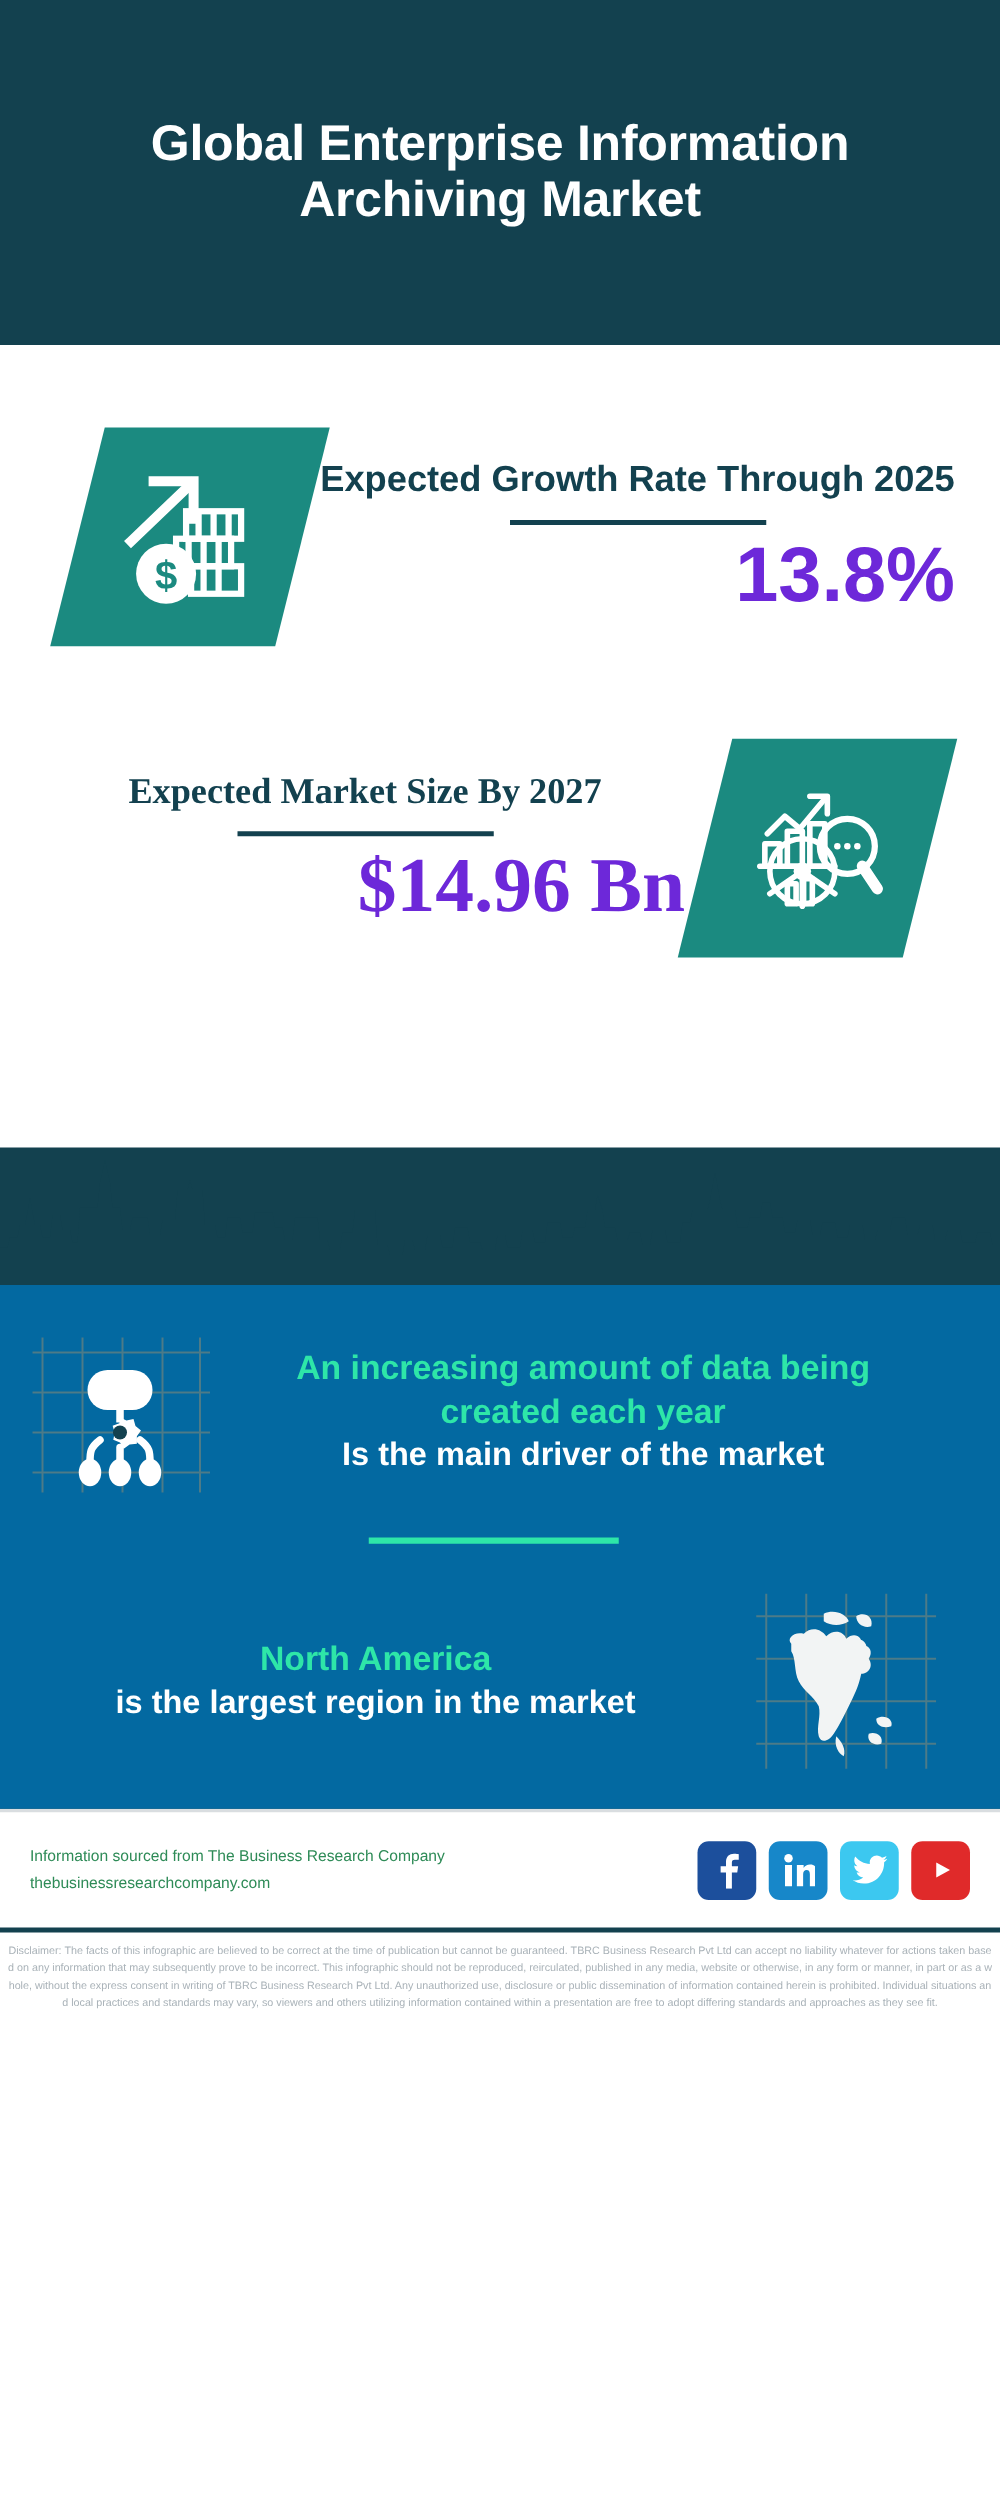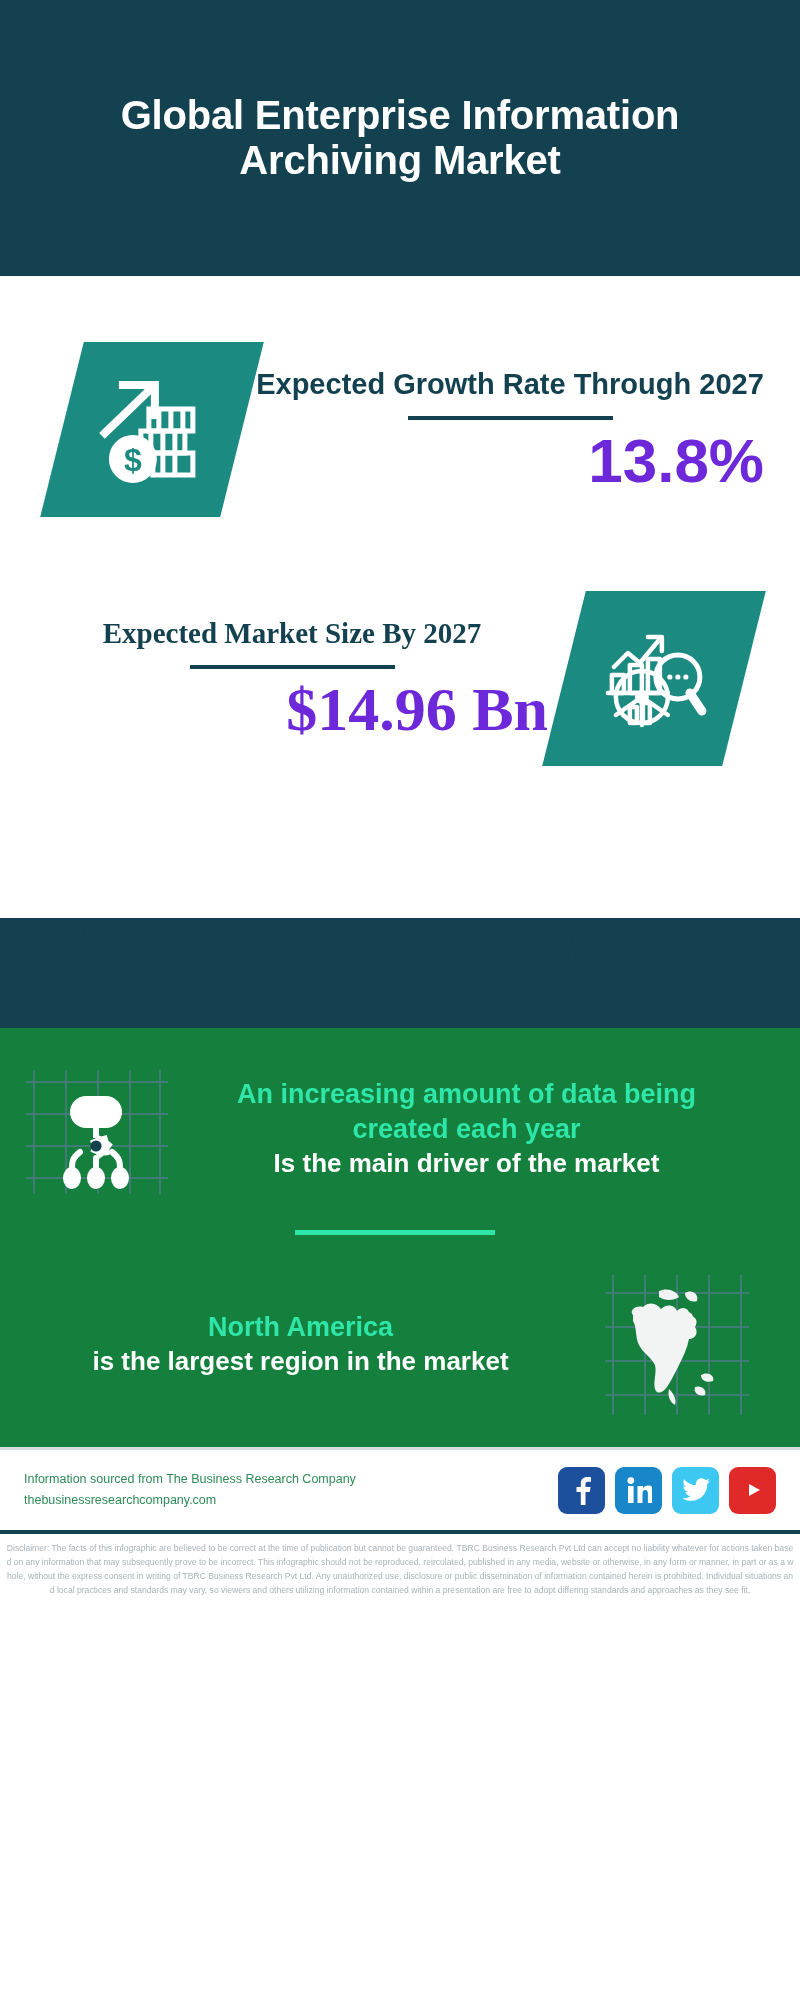--- a/index.html
+++ b/index.html
@@ -58,21 +58,21 @@
   .row-growth .stat-text { margin-left:14px; }
 
   .row-size { margin-top:74px; padding-left:36px; padding-right:56px;font-family:Liberation Serif, serif; }
   .row-size .stat-text { margin-right:16px; }
 
   
   .dark-section { position:relative; background:#13414f; }
   .skyline { display:block; width:100%; height:110px; margin-top:-110px; position:relative; }
   .skyline svg { display:block; width:100%; height:110px; }
 
-  .dark-body { background:#15803d; padding:0 11px 28px 0; position:relative; }
+  .dark-body { background:#0369a1; padding:0 11px 28px 0; position:relative; }
 
   .panel { display:flex; align-items:center; }
 
   .grid-icon { flex:0 0 auto; position:relative; width:150px; height:150px; }
   .grid-icon svg { position:absolute; inset:0; }
 
   .panel-text { flex:1; text-align:center; padding:0 10px; }
   .hl { color:#2ee6a8; font-size:27px; font-weight:bold; line-height:1.3; display:block; }
   .sub { color:#ffffff; font-size:26px; font-weight:bold; line-height:1.3; display:block; }
 
@@ -80,21 +80,21 @@
   .row-driver .panel-text { margin-left:6px; }
 
   .divider { width:200px; height:5px; background:#2ee6a8; margin:26px auto 0 auto; }
 
   .row-region { padding:34px 40px 0 34px;gap:28px; }
   .row-region .panel-text { margin-right:4px; }
 
   
   .footer-top-line { height:3px; background:#d9dde0; }
   .footer {
-    background:#ffffff; height:80px;
+    background:#ffffff; height:92px;
     display:flex; align-items:center; padding:0 24px;
   }
   .footer-src { flex:1; }
   .footer-src div { color:#2e8b57; font-size:12.5px; line-height:1.65; }
   .socials { display:flex; gap:10px; align-items:center; }
   .social {
     width:47px; height:47px; border-radius:9px;
     display:flex; align-items:center; justify-content:center;
   }
   .s-fb { background:#1c4f9c; }
@@ -138,21 +138,21 @@
             <line x1="82" y1="60" x2="82" y2="82"></line>
             <rect x="60" y="82" width="40" height="22"></rect>
             <line x1="70" y1="82" x2="70" y2="104"></line>
             <line x1="82" y1="82" x2="82" y2="104"></line>
           </g>
           <circle cx="40" cy="88" r="24" fill="#ffffff"></circle>
           <text x="40" y="100" font-family="Liberation Sans, sans-serif" font-size="32" font-weight="bold" fill="#1b8a80" text-anchor="middle">$</text>
         </svg>
       </div>
       <div class="stat-text">
-        <div class="stat-label">Expected Growth Rate Through 2027</div>
+        <div class="stat-label">Expected Growth Rate Through 2025</div>
         <div class="stat-rule"></div>
         <div class="stat-value">13.8%</div>
       </div>
     </div>
 
     <div class="stat-row row-size">
       <div class="stat-text">
         <div class="stat-label">Expected Market Size By 2027</div>
         <div class="stat-rule"></div>
         <div class="stat-value">$14.96 Bn</div>

